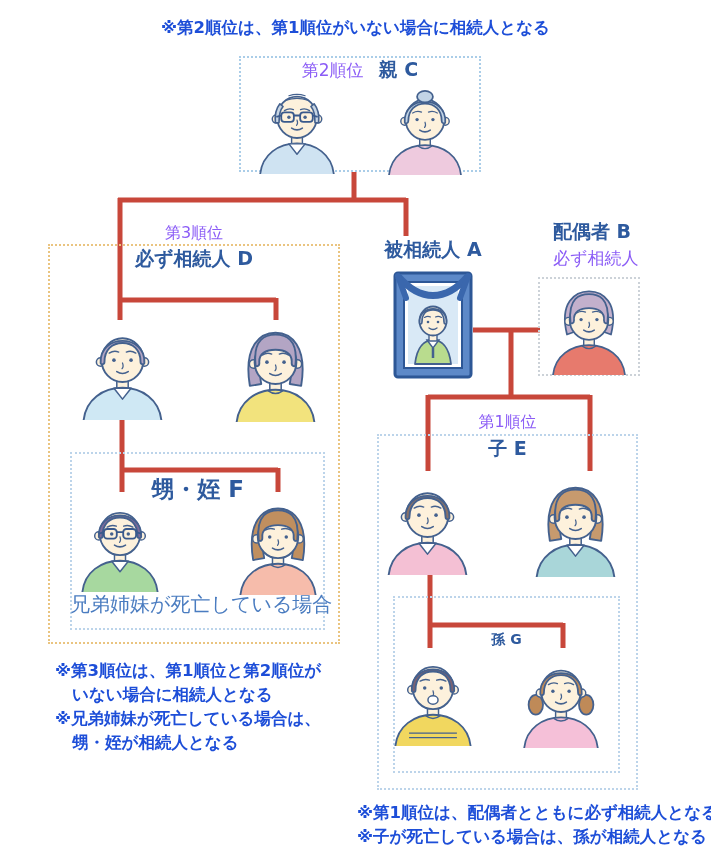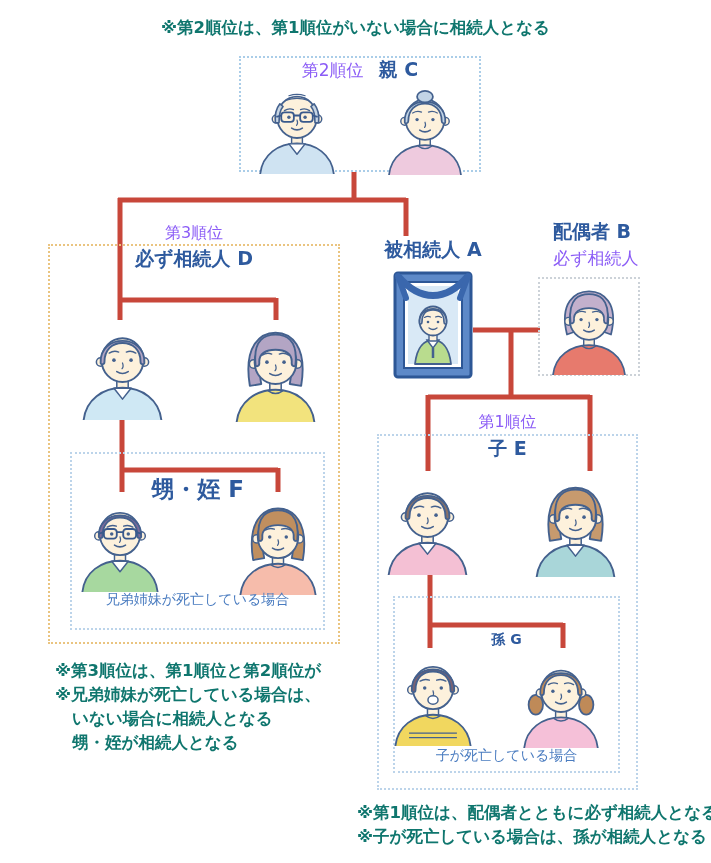--- a/index.html
+++ b/index.html
@@ -1,23 +1,23 @@
 <!DOCTYPE html>
 <html><head>
 <meta charset="utf-8">
 <style>
   html,body{margin:0;padding:0;background:#ffffff;}
   body{font-family:"DejaVu Sans",sans-serif;}
   #canvas{position:relative;width:711px;height:863px;background:#ffffff;overflow:hidden;margin:0;}
   .abs{position:absolute;}
-  .note{color:#0f766e;font-weight:bold;font-size:16.5px;line-height:24px;white-space:nowrap;}
+  .note{color:#1d4ed8;font-weight:bold;font-size:16.5px;line-height:24px;white-space:nowrap;}
   .note-indent{padding-left:17px;}
   .rank{color:#8b5cf6;font-size:16px;white-space:nowrap;}
   .bigname{color:#2e5a9e;font-size:19px;font-weight:bold;white-space:nowrap;}
-  .caption{color:#4a7cc0;font-size:14px;white-space:nowrap;}
+  .caption{color:#4a7cc0;font-size:20px;white-space:nowrap;}
   .center{text-align:center;}
   .box{position:absolute;box-sizing:border-box;background:transparent;}
   .parents-box{border:2px dotted #aacde8;}
   .siblings-box{border:2px dotted #eac480;}
   .inner-box{border:2px dotted #bcd4ea;}
   .spouse-box{border:2px dotted #ccd2d8;}
   .person{position:absolute;}
   .person svg{display:block;}
   #connectors{position:absolute;left:0;top:0;pointer-events:none;}
 </style>
@@ -266,26 +266,25 @@
         <circle cx="73" cy="39" r="4.5" fill="#fdf1dc" stroke="#44618e" stroke-width="1.6"></circle>
         <ellipse cx="50" cy="37" rx="22" ry="23" fill="#fdf1dc" stroke="#44618e" stroke-width="2"></ellipse>
         <path d="M27,40 C25,9 75,9 73,40 C73,42 69,42 69,39 C69,26 61,19 50,19 C39,19 31,26 31,39 C31,42 27,42 27,40 Z" fill="#bf8a58" stroke="#44618e" stroke-width="2" stroke-linejoin="round"></path>
         <path d="M36,29.5 q5,-3 10,-1 M54,28.5 q5,-2 10,1" fill="none" stroke="#44618e" stroke-width="1.5" stroke-linecap="round"></path>
         <circle cx="41" cy="37" r="1.9" fill="#44618e"></circle>
         <circle cx="59" cy="37" r="1.9" fill="#44618e"></circle>
         <path d="M50,40 q1.5,4 -0.5,6" fill="none" stroke="#44618e" stroke-width="1.3" stroke-linecap="round"></path>
         <path d="M44,49 Q50,53 56,49" fill="none" stroke="#44618e" stroke-width="1.7" stroke-linecap="round"></path>
       </svg>
     </div>
-  <div class="abs caption center" style="left:393px;top:747px;width:227px;">子が死亡している場合</div>
 
   <div class="abs" style="left:55px;top:659px;">
     <div class="note">※第3順位は、第1順位と第2順位が</div>
+    <div class="note note-indent">いない場合に相続人となる</div>
     <div class="note">※兄弟姉妹が死亡している場合は、</div>
-    <div class="note note-indent">いない場合に相続人となる</div>
     <div class="note note-indent">甥・姪が相続人となる</div>
   </div>
 
   <div class="abs" style="left:357px;top:801px;">
     <div class="note">※第1順位は、配偶者とともに必ず相続人となる</div>
     <div class="note">※子が死亡している場合は、孫が相続人となる</div>
   </div>
 
 </div>
 

